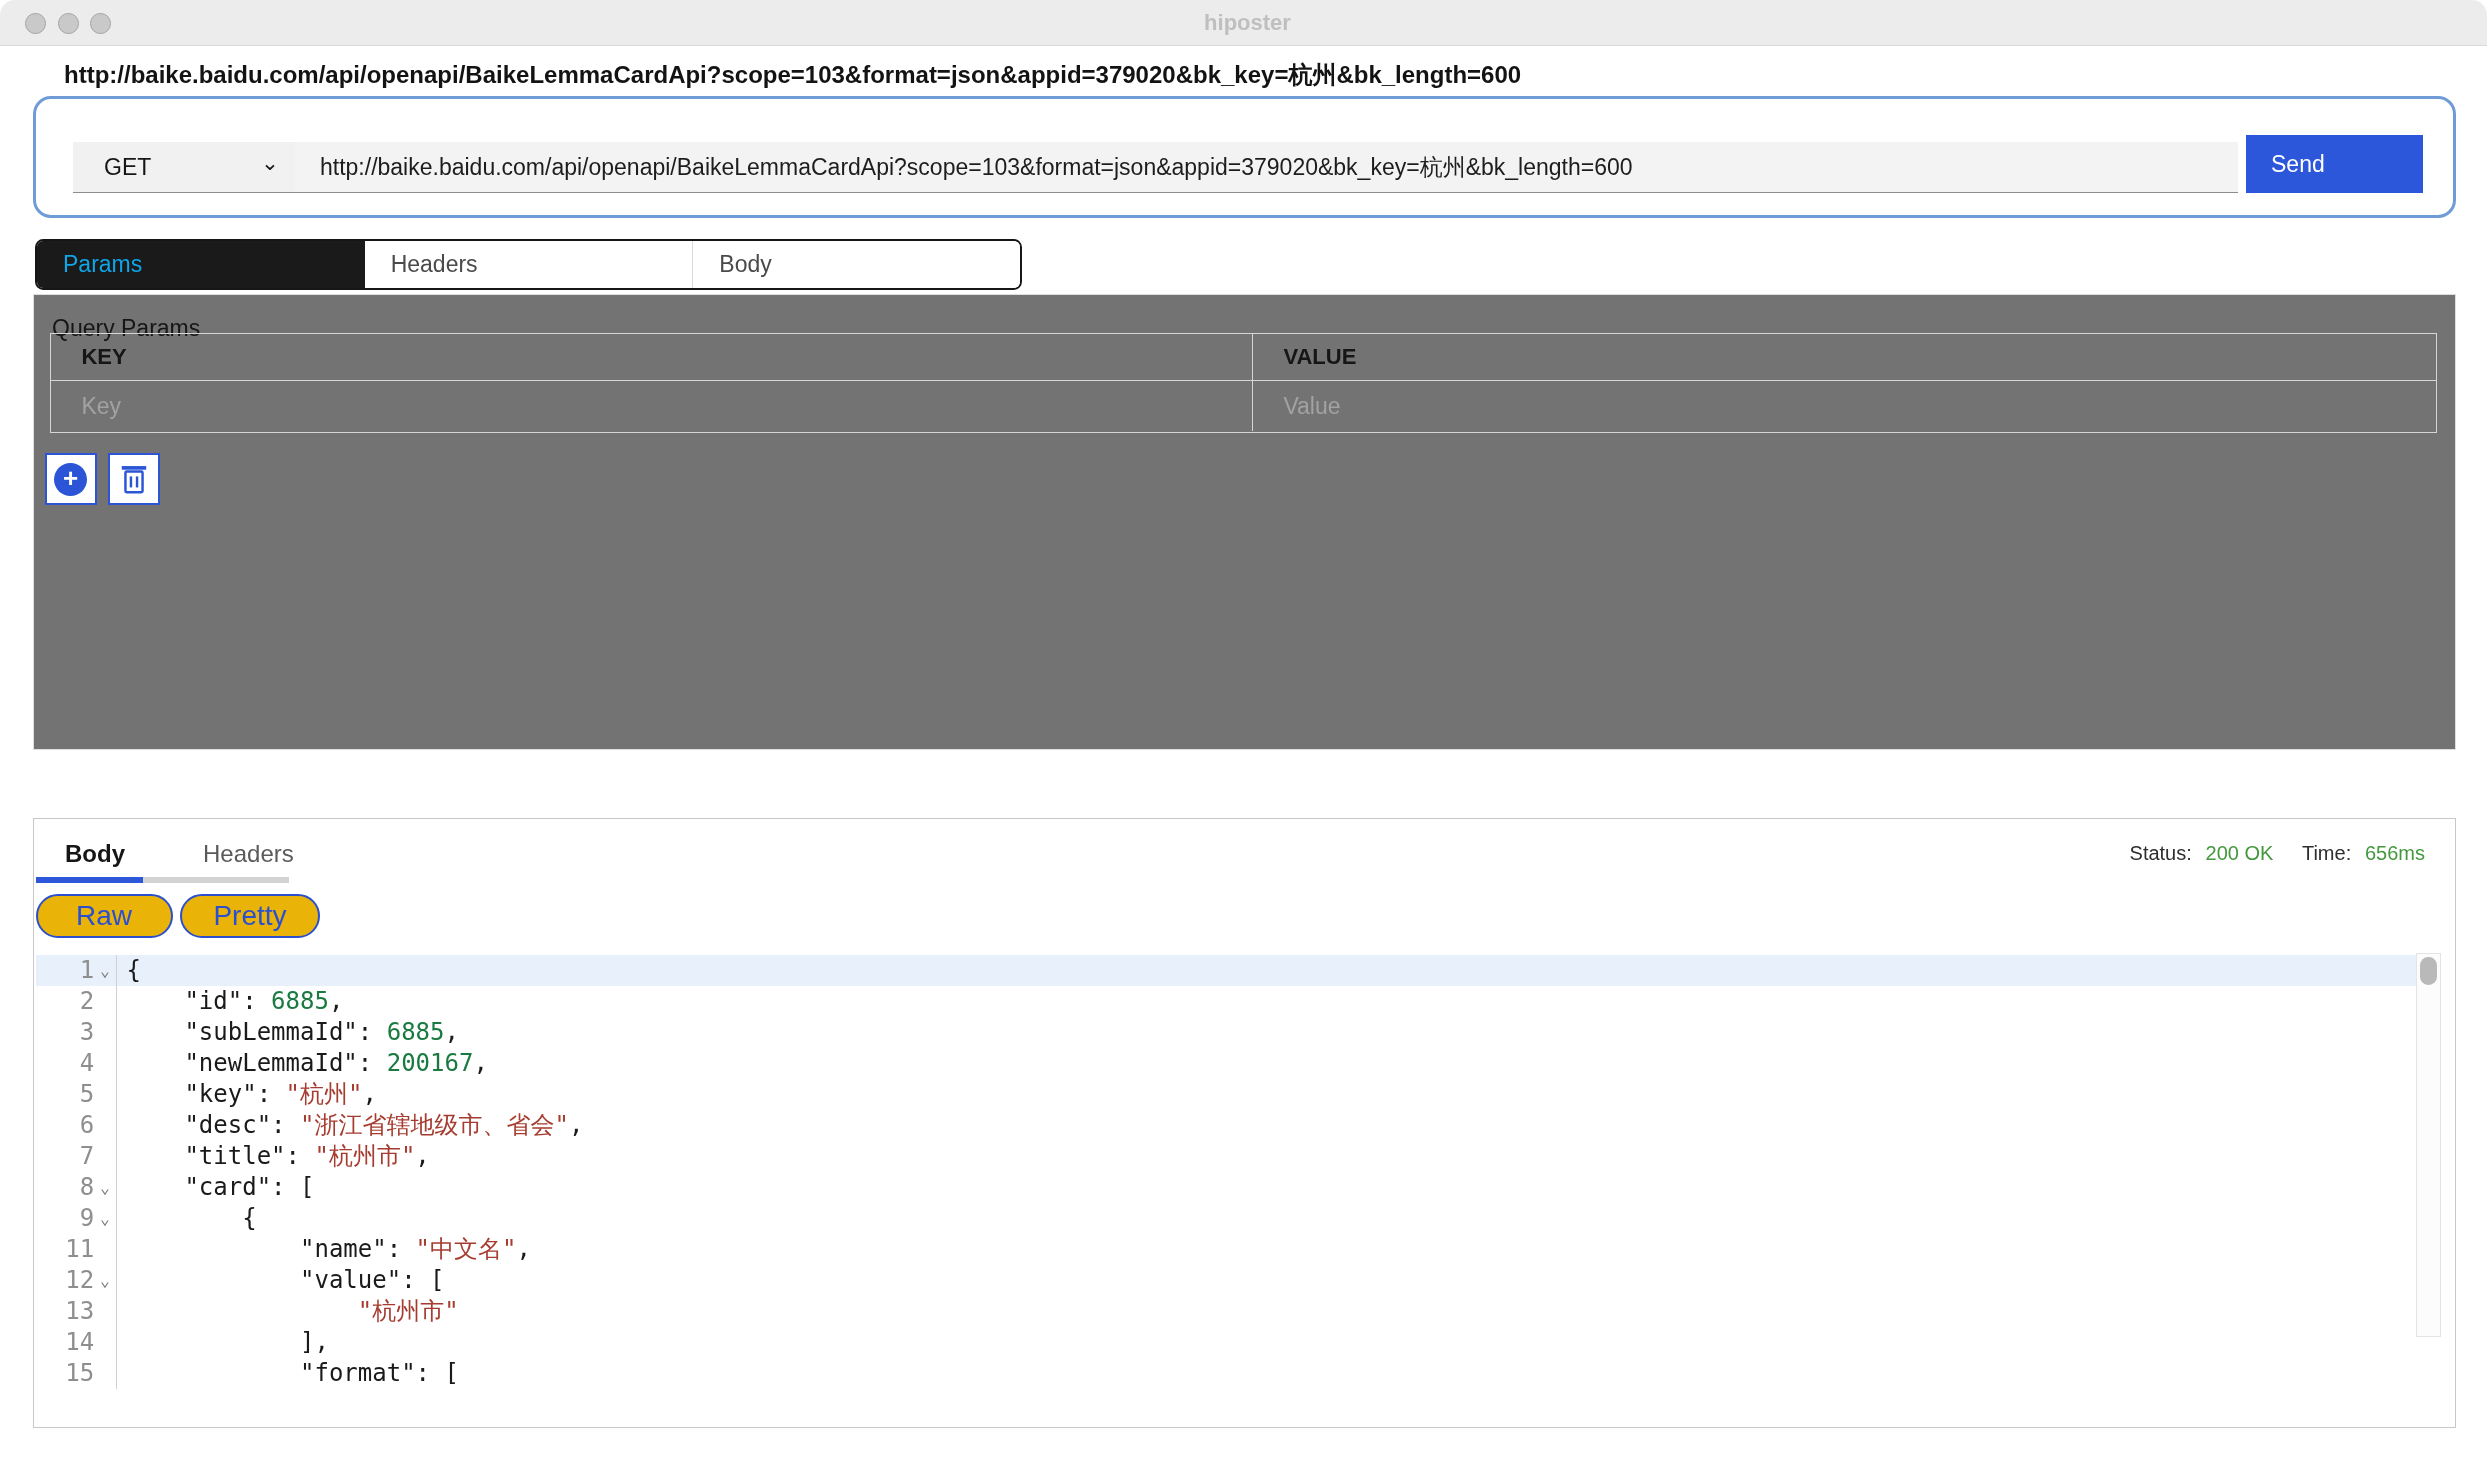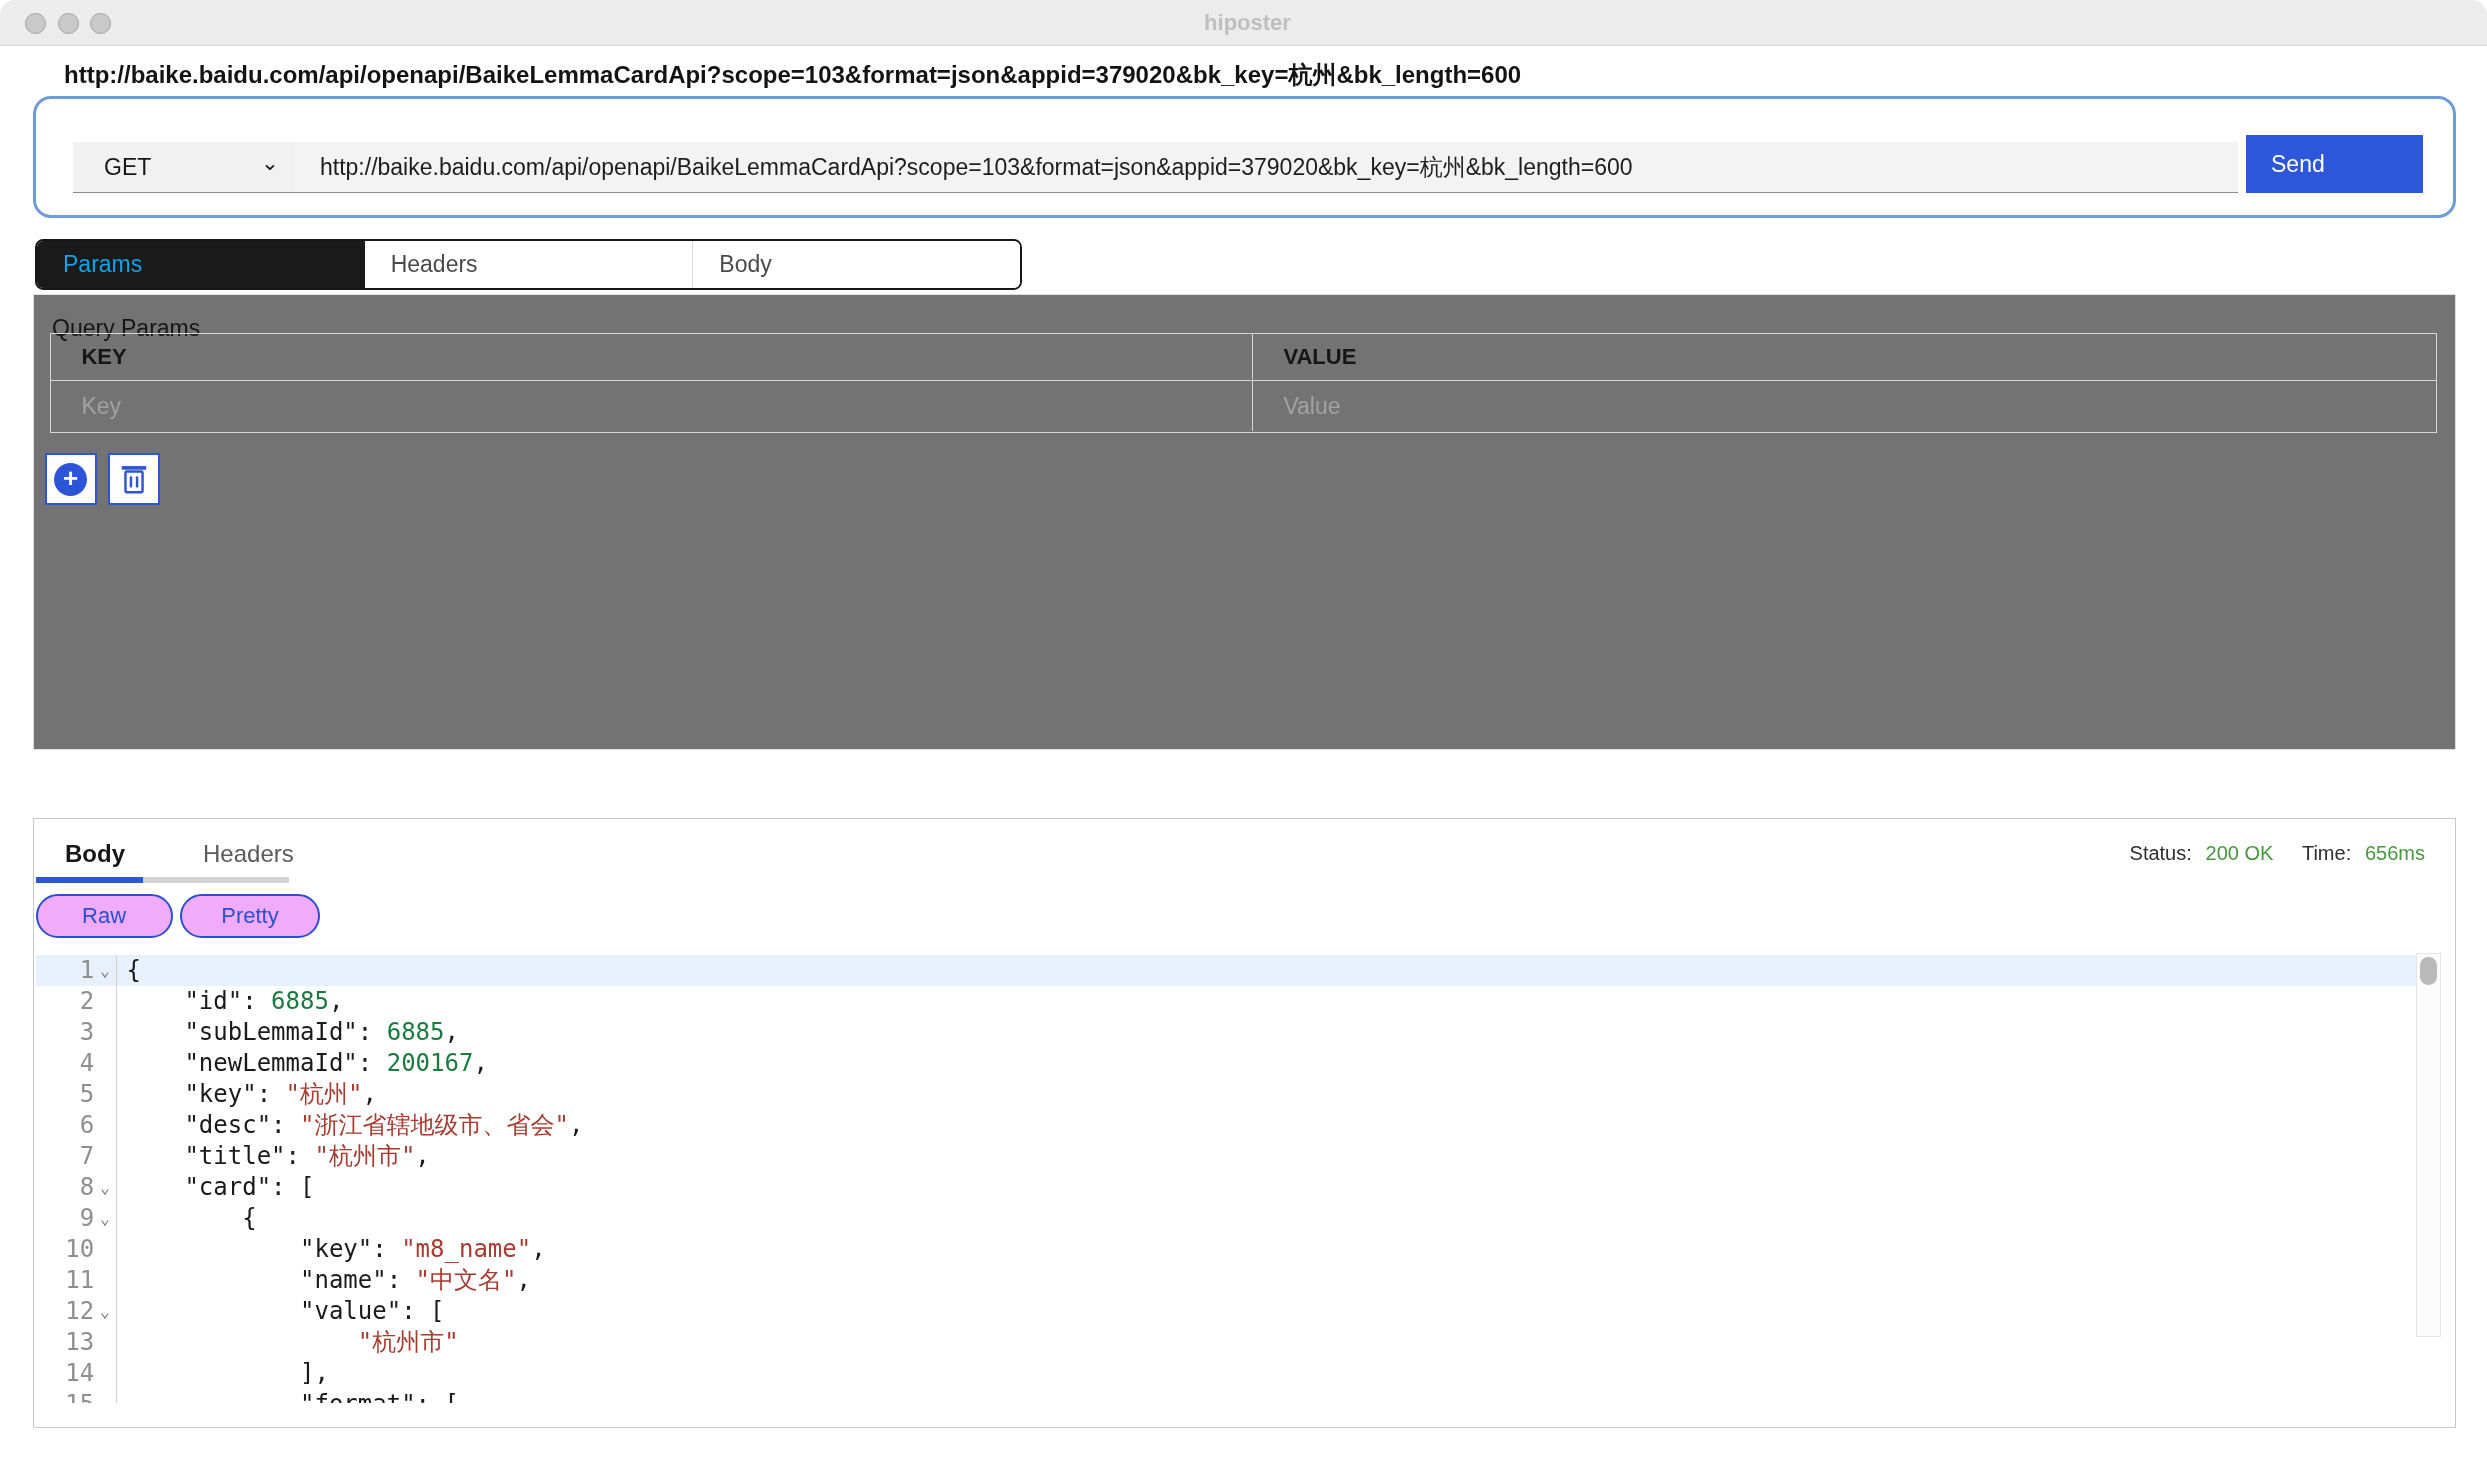--- a/index.html
+++ b/index.html
@@ -68,21 +68,21 @@
   .resp-tab { position:absolute; top:20.6px; font-size:24px; cursor:pointer; }
   .resp-tab.body { left:31px; font-weight:bold; color:#161616; }
   .resp-tab.headers { left:169px; color:#5a5a5a; }
   .tab-bar { position:absolute; top:58px; height:5.8px; }
   .tab-bar.blue { left:1.6px; width:107px; background:#2b57d8; }
   .tab-bar.gray { left:109px; width:146px; background:#d3d3d3; }
   .status-line { position:absolute; right:30px; top:23px; font-size:20px; color:#2e2e2e; }
   .status-line .green { color:#44983d; }
   .status-line span { margin-left:8.2px; }
   .pill { position:absolute; top:75px; height:44px; border:2.1px solid #2b50cf; border-radius:26px;
-    background:#f0abfc; color:#2b50cf; font-size:22px; display:flex; align-items:center;
+    background:#eab308; color:#2b50cf; font-size:28px; display:flex; align-items:center;
     justify-content:center; cursor:pointer; font-family:"Liberation Sans", sans-serif; }
   .pill.raw { left:1.6px; width:137px; }
   .pill.pretty { left:146px; width:140px; }
 
   
   .code-view { position:absolute; left:1.6px; top:136px; width:2380px; height:448px;
     overflow:hidden; font-family:"DejaVu Sans Mono", monospace; }
   .code-line { display:flex; height:31px; line-height:31px; font-size:24px; }
   .code-line.active { background:#e8f1fb; }
   .gutter { width:81px; flex:none; display:flex; justify-content:flex-end; align-items:center;
@@ -238,27 +238,20 @@
       </div>
       <div class="code-line">
         <div class="gutter">
           <span class="lnum">9</span>
           <span class="fold">⌄</span>
         </div>
         <div class="code-text"><span>        {</span></div>
       </div>
       <div class="code-line">
         <div class="gutter">
-          <span class="lnum">10</span>
-          <span class="nofold"></span>
-        </div>
-        <div class="code-text"><span>            "key": </span><span class="tok-s">"m8_name"</span><span>,</span></div>
-      </div>
-      <div class="code-line">
-        <div class="gutter">
           <span class="lnum">11</span>
           <span class="nofold"></span>
         </div>
         <div class="code-text"><span>            "name": </span><span class="tok-s">"中文名"</span><span>,</span></div>
       </div>
       <div class="code-line">
         <div class="gutter">
           <span class="lnum">12</span>
           <span class="fold">⌄</span>
         </div>

